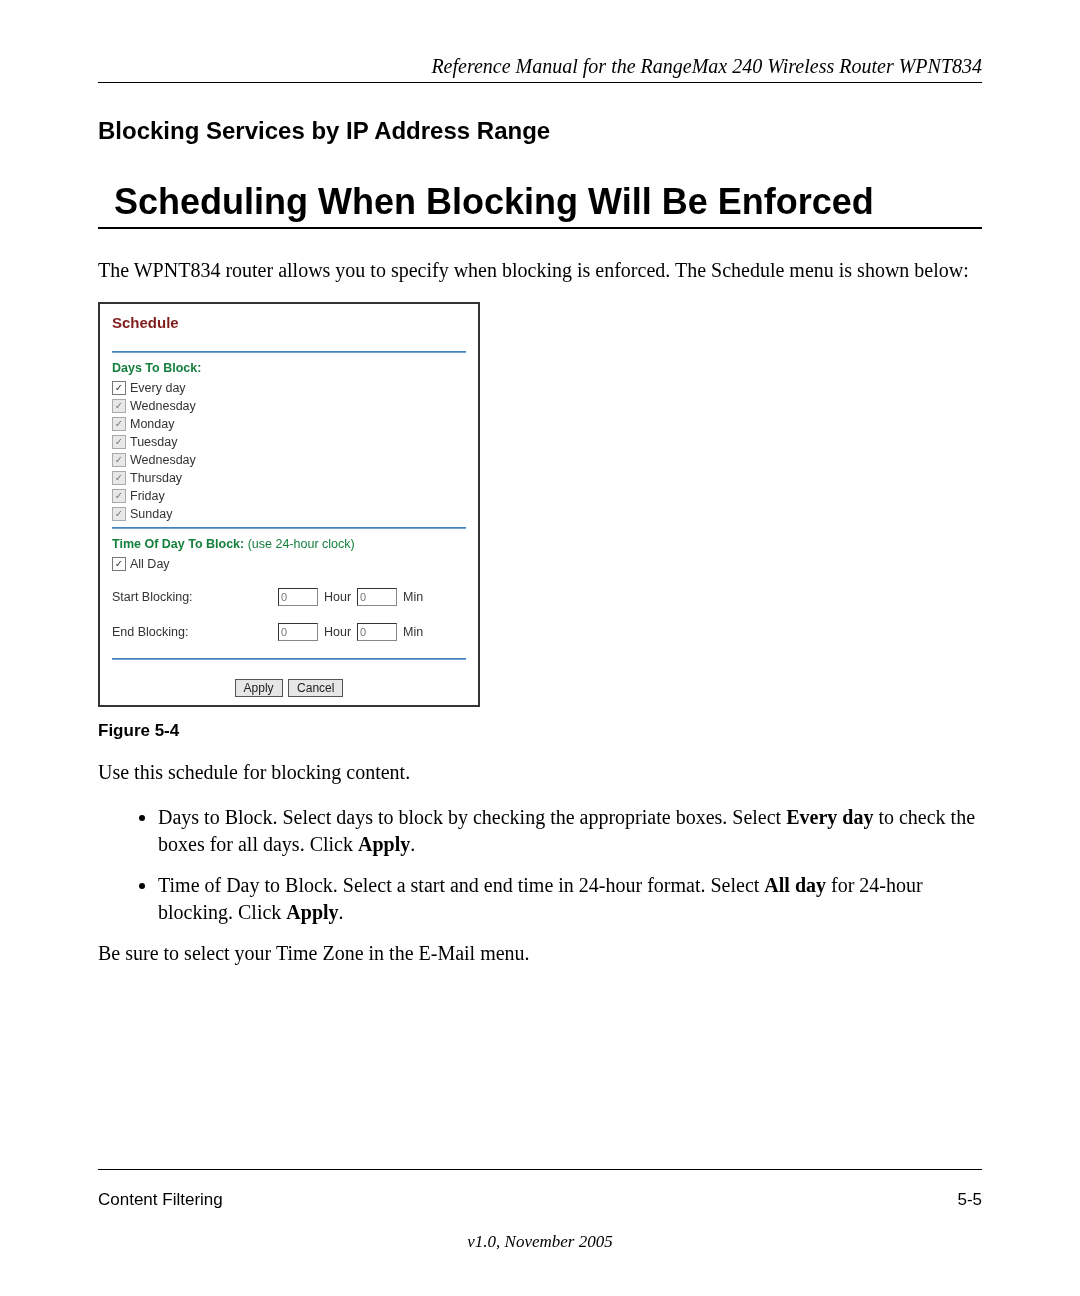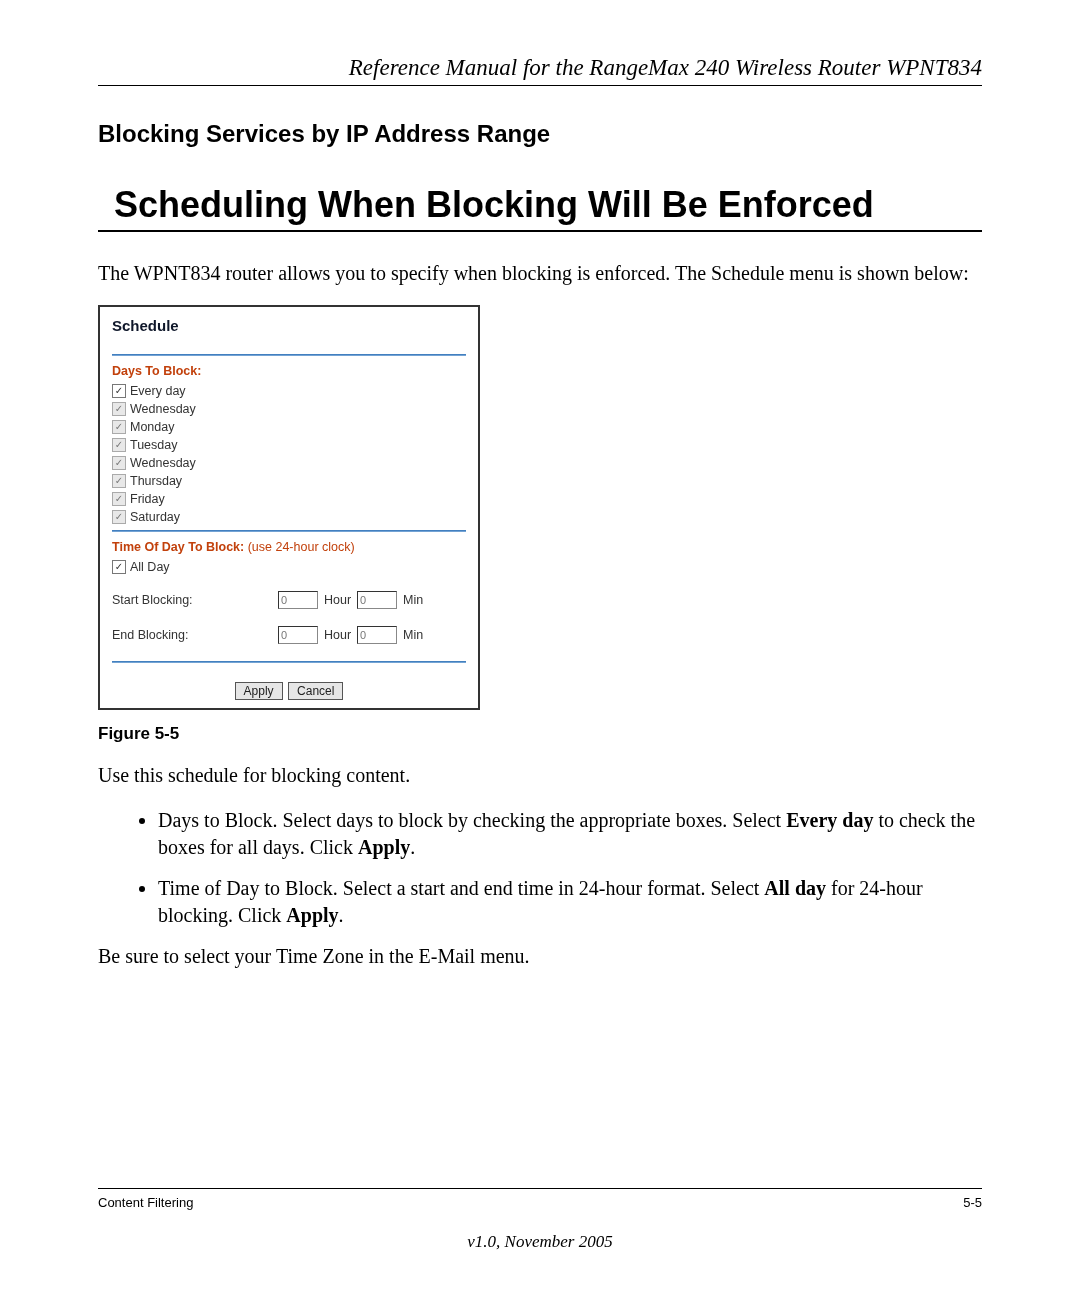--- a/index.html
+++ b/index.html
@@ -14,21 +14,21 @@
     height: 1296px;
     box-sizing: border-box;
     padding: 55px 98px 40px 98px;
     position: relative;
   }
   .header-line {
     border-bottom: 1.5px solid #000;
     padding-bottom: 4px;
     text-align: right;
     font-style: italic;
-    font-size: 23px;
+    font-size: 20px;
     margin-bottom: 34px;
   }
   h3.section-sub {
     font-family: Arial, Helvetica, sans-serif;
     font-weight: bold;
     font-size: 24px;
     margin: 0 0 14px 0;
   }
   p.body {
     font-size: 20px;
@@ -67,34 +67,34 @@
     border: 2px solid #333;
     width: 382px;
     background: #fff;
     font-family: Arial, Helvetica, sans-serif;
     font-size: 12.5px;
     color: #333;
     padding: 10px 12px 8px 12px;
     box-sizing: border-box;
   }
   .panel .title {
-    color: #0f172a;
+    color: #7f1d1d;
     font-weight: bold;
     font-size: 15px;
     margin-bottom: 20px;
   }
   .panel .sep {
     height: 2px;
     background: linear-gradient(to bottom, #2a6eb5 0%, #8cb5de 100%);
     margin: 6px 0 8px 0;
   }
   .panel .subhead {
     font-weight: bold;
     font-size: 12.5px;
-    color: #c2410c;
+    color: #15803d;
     margin-bottom: 6px;
   }
   .panel .chk-row {
     display: flex;
     align-items: center;
     gap: 4px;
     margin: 4px 0;
   }
   .chkbox {
     width: 12px;
@@ -152,25 +152,25 @@
   }
   
   .footer {
     position: absolute;
     left: 98px;
     right: 98px;
     bottom: 44px;
   }
   .footer-rule {
     border-top: 1.5px solid #000;
-    padding-top: 6px;
+    padding-top: 20px;
     display: flex;
     justify-content: space-between;
     font-family: Arial, Helvetica, sans-serif;
-    font-size: 13px;
+    font-size: 17px;
   }
   .footer-ver {
     text-align: center;
     font-style: italic;
     font-size: 17px;
     margin-top: 22px;
   }
   .normal-span { font-weight: normal; }
 </style>
 </head>
@@ -217,21 +217,21 @@
         <div class="chk-row">
           <span class="chkbox checked disabled"></span>
           <span>Thursday</span>
         </div>
         <div class="chk-row">
           <span class="chkbox checked disabled"></span>
           <span>Friday</span>
         </div>
         <div class="chk-row">
           <span class="chkbox checked disabled"></span>
-          <span>Saturday</span>
+          <span>Sunday</span>
         </div>
       </div>
     <div class="sep"></div>
     <div class="subhead">
       <span>Time Of Day To Block:</span><span class="normal-span"> (use 24-hour clock)</span>
     </div>
     <div class="chk-row">
       <span class="chkbox checked"></span>
       <span>All Day</span>
     </div>
@@ -249,21 +249,21 @@
       <span class="numbox">0</span>
       <span>Min</span>
     </div>
     <div class="sep"></div>
     <div class="btn-row">
       <span class="btn">Apply</span>
       <span class="btn">Cancel</span>
     </div>
   </div>
 
-  <div class="figure-caption">Figure 5-5</div>
+  <div class="figure-caption">Figure 5-4</div>
 
   <p class="body">Use this schedule for blocking content.</p>
 
   <ul class="bullets">
     <li>
       <span>Days to Block. Select days to block by checking the appropriate boxes. Select </span><span class="bold">Every day</span><span> to check the boxes for all days. Click </span><span class="bold">Apply</span><span>.</span>
     </li>
     <li>
       <span>Time of Day to Block. Select a start and end time in 24-hour format. Select </span><span class="bold">All day</span><span> for 24-hour blocking. Click </span><span class="bold">Apply</span><span>.</span>
     </li>

